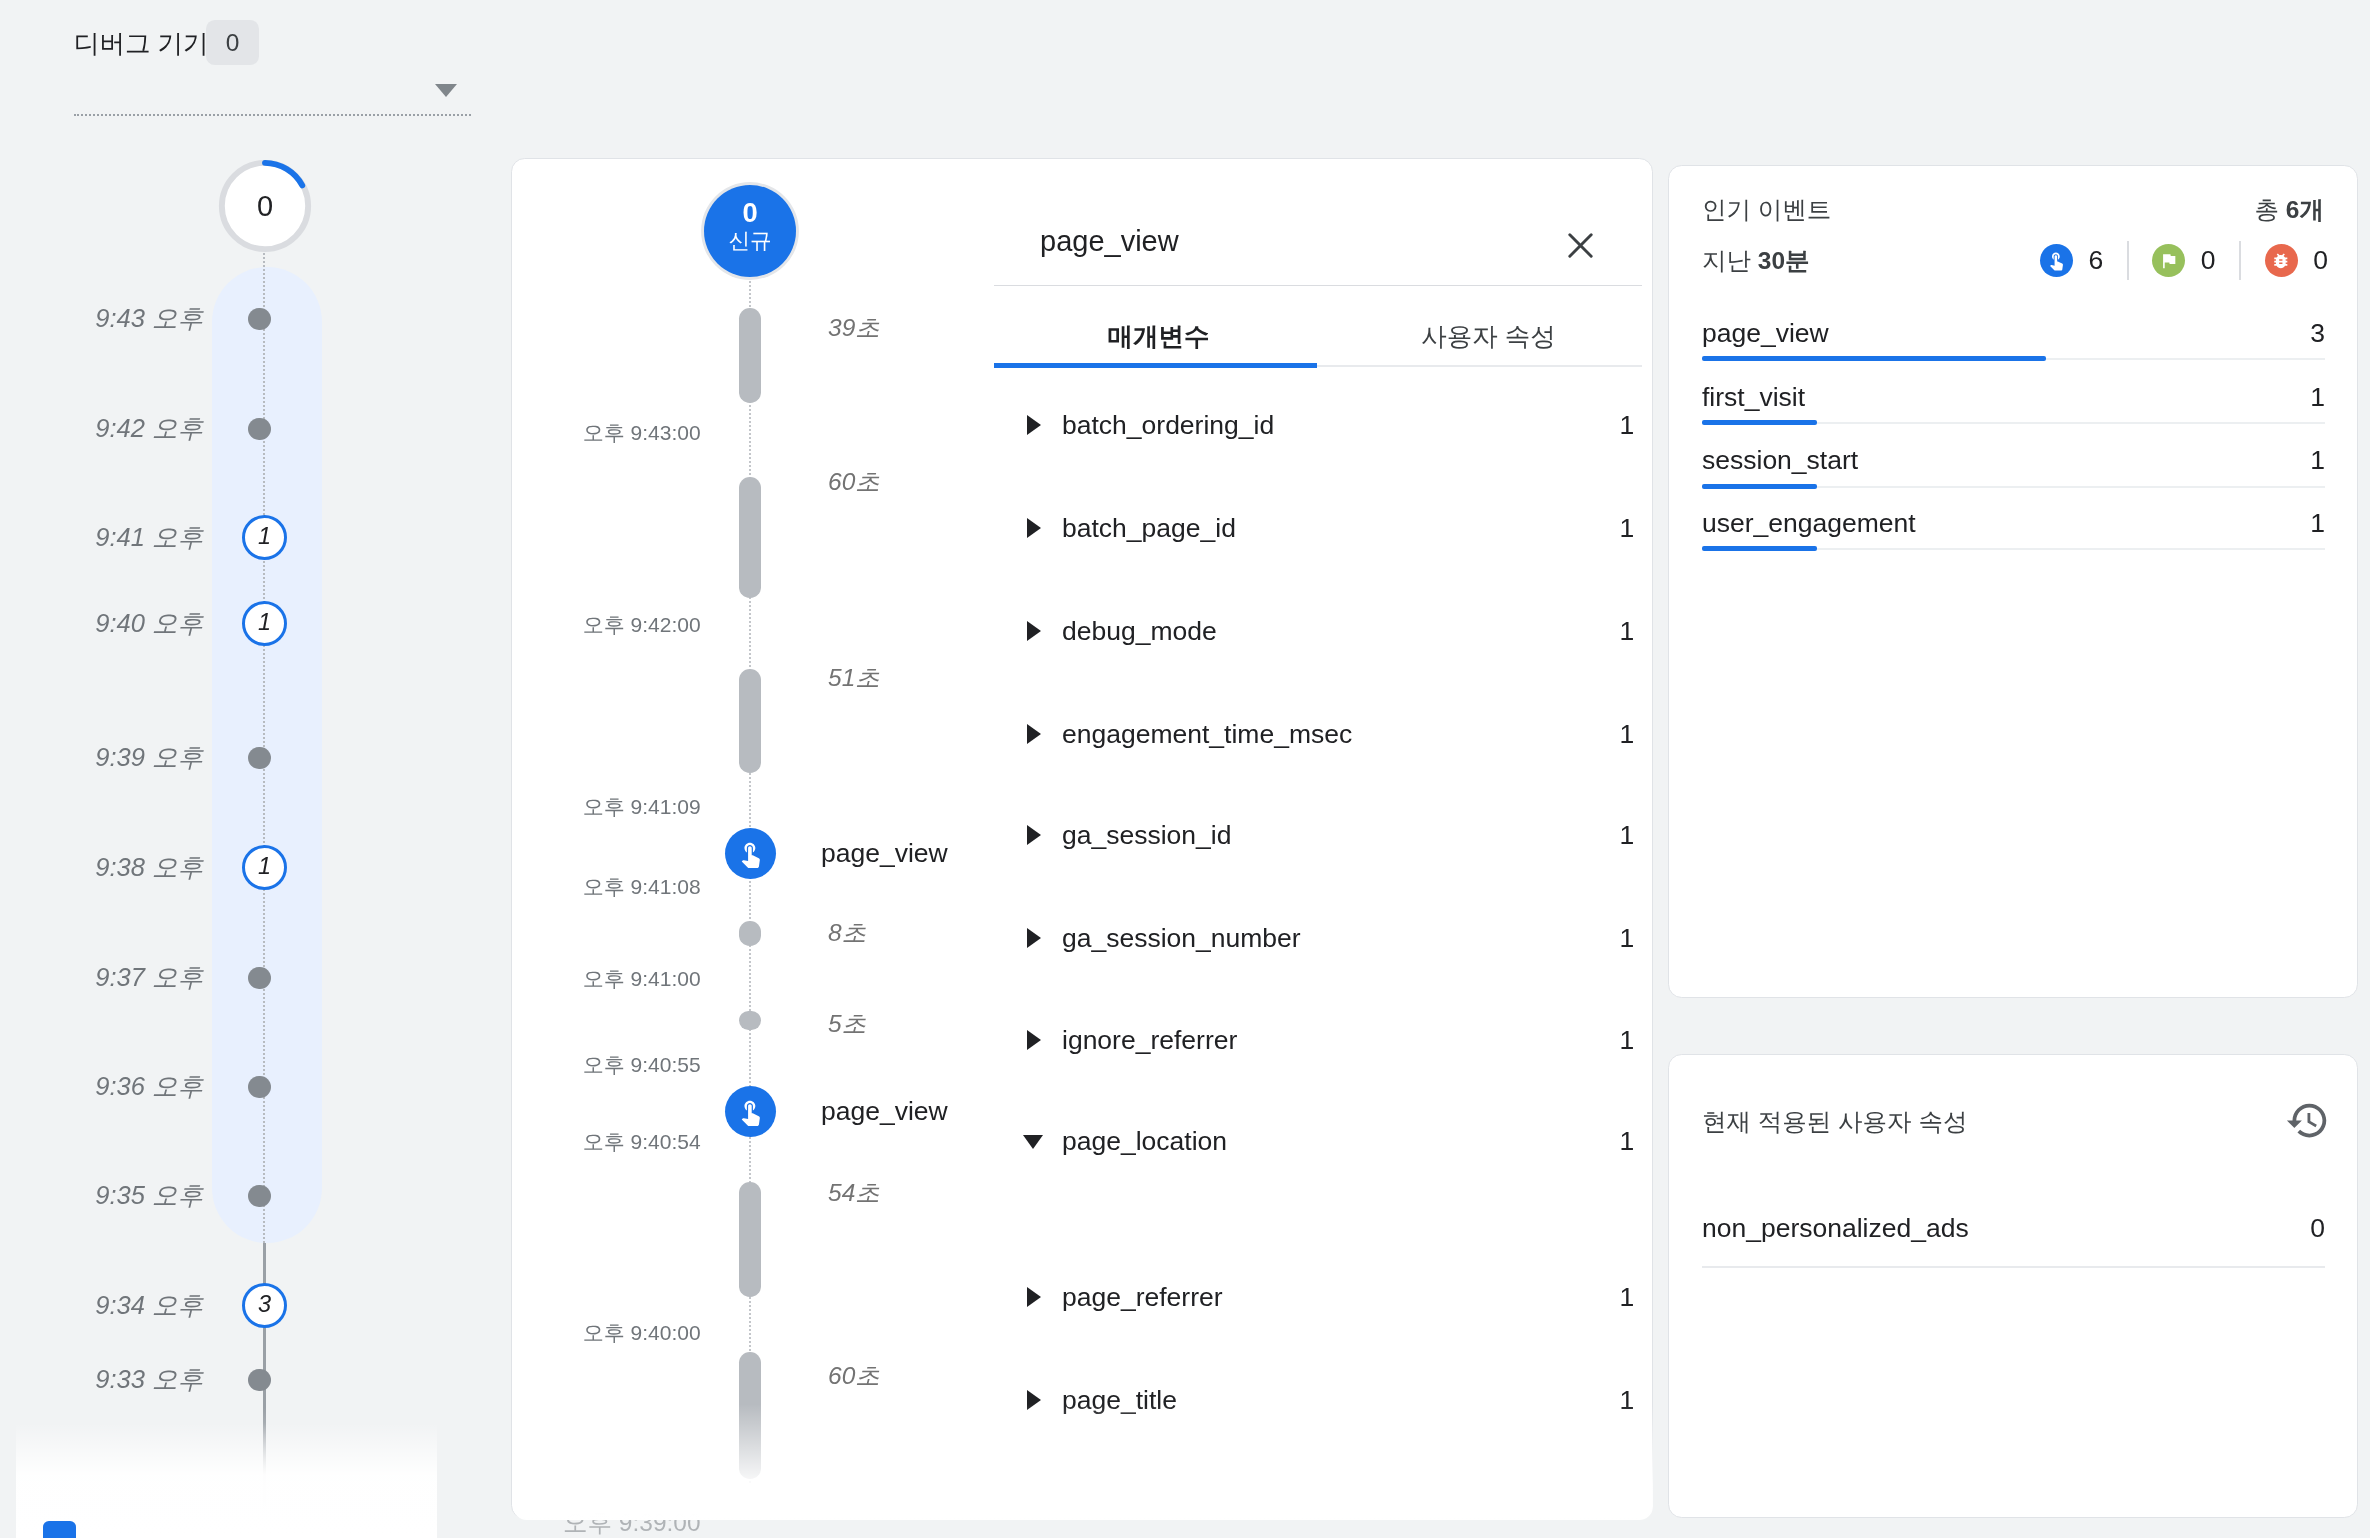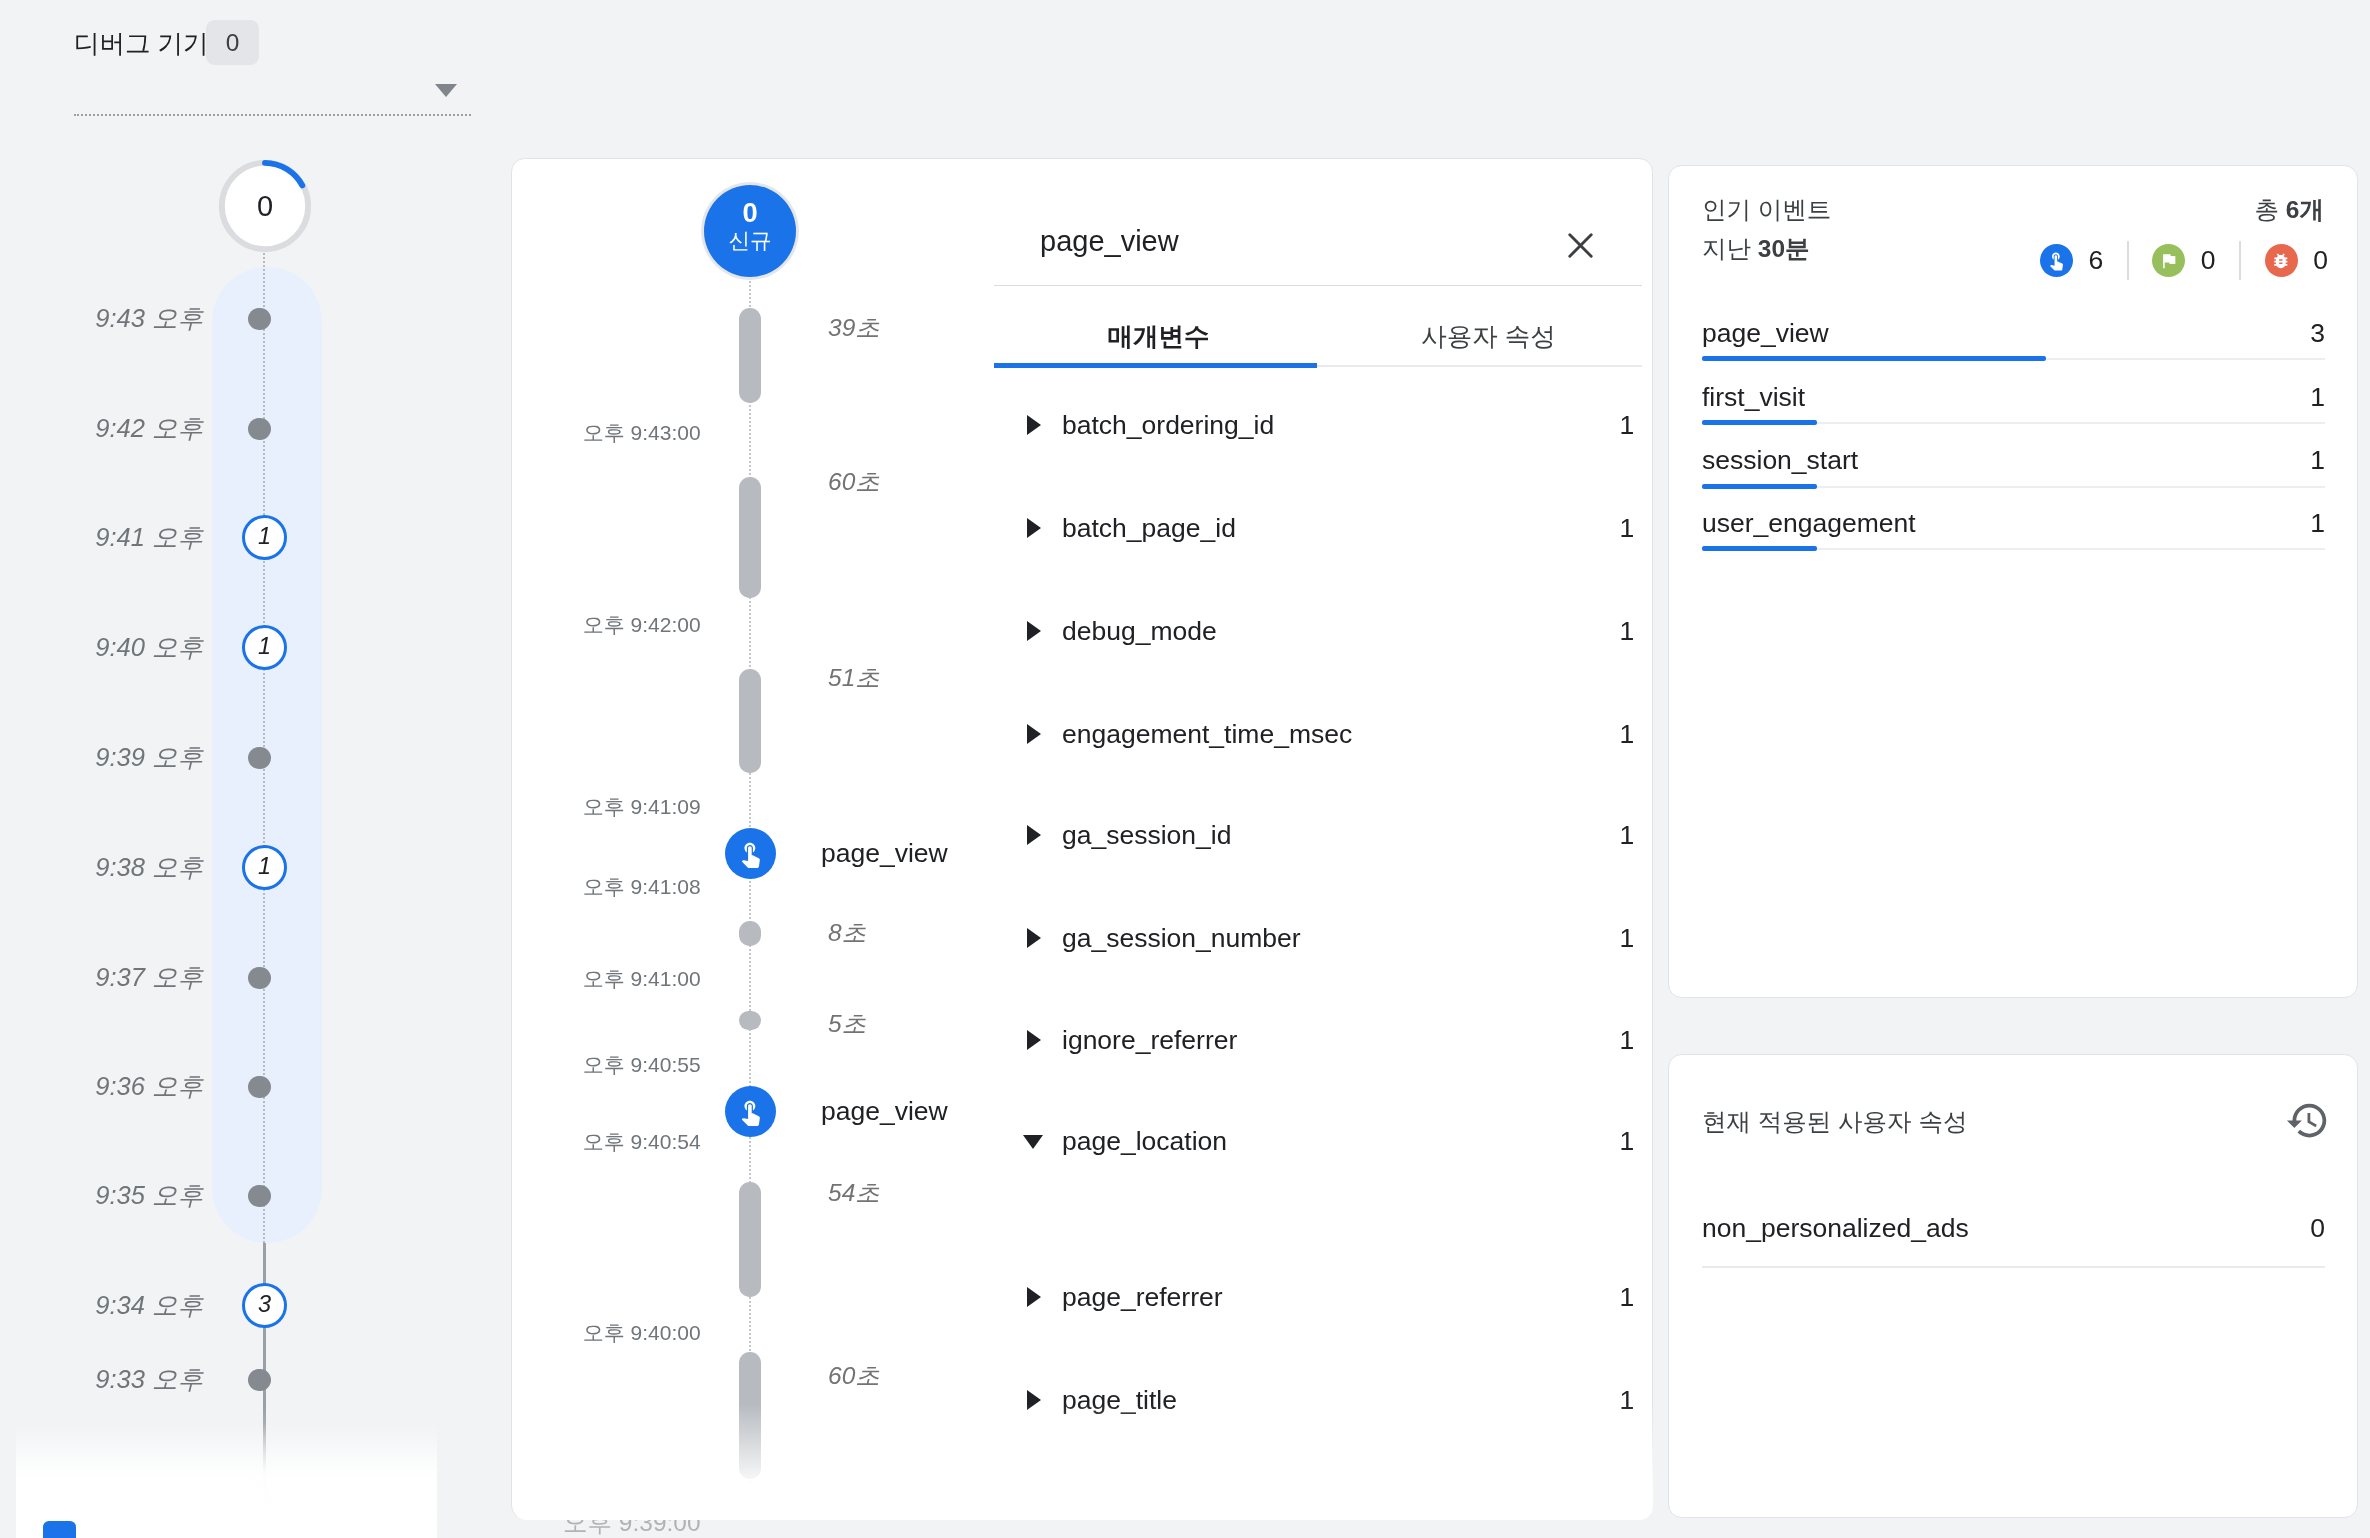--- a/index.html
+++ b/index.html
@@ -116,21 +116,21 @@
     <span class="ldot"></span>
   </div>
   <div class="lrow" style="top:409px">
     <span class="ltime">9:42 오후</span>
     <span class="ldot"></span>
   </div>
   <div class="lrow" style="top:518px">
     <span class="ltime">9:41 오후</span>
     <span class="lbadge">1</span>
   </div>
-  <div class="lrow" style="top:628px">
+  <div class="lrow" style="top:604px">
     <span class="ltime">9:40 오후</span>
     <span class="lbadge">1</span>
   </div>
   <div class="lrow" style="top:738px">
     <span class="ltime">9:39 오후</span>
     <span class="ldot"></span>
   </div>
   <div class="lrow" style="top:848px">
     <span class="ltime">9:38 오후</span>
     <span class="lbadge">1</span>
@@ -269,21 +269,21 @@
 
     <div class="m-fade"></div>
   </div>
 
   <div class="card r-card1">
     <div class="r-title" style="top:21.6px">인기 이벤트</div>
     <div class="r-right" style="top:21.6px">
       <span>총</span>
       <span class="bold5">6개</span>
     </div>
-    <div class="r-title" style="top:61px">
+    <div class="r-title" style="top:73px">
       <span>지난</span>
       <span class="bold5">30분</span>
     </div>
 
     <div class="statsrow">
       <div class="stat">
         <span class="sicon" style="background:#1a73e8">
           <svg width="20.6" height="20.6" viewBox="0 0 24 24">
               <path fill="#ffffff" d="M9 11.24V7.5C9 6.12 10.12 5 11.5 5S14 6.12 14 7.5v3.74c1.21-.81 2-2.18 2-3.74C16 5.01 13.99 3 11.5 3S7 5.01 7 7.5c0 1.56.79 2.93 2 3.74zm9.84 4.63l-4.54-2.26c-.17-.07-.35-.11-.54-.11H13v-6c0-.83-.67-1.5-1.5-1.5S10 6.67 10 7.5v10.74l-3.43-.72c-.08-.01-.15-.03-.24-.03-.31 0-.59.13-.79.33l-.79.8 4.94 4.94c.27.27.65.44 1.06.44h6.79c.75 0 1.33-.55 1.44-1.28l.75-5.27c.01-.07.02-.14.02-.2 0-.62-.38-1.16-.91-1.38z"></path>
             </svg>

